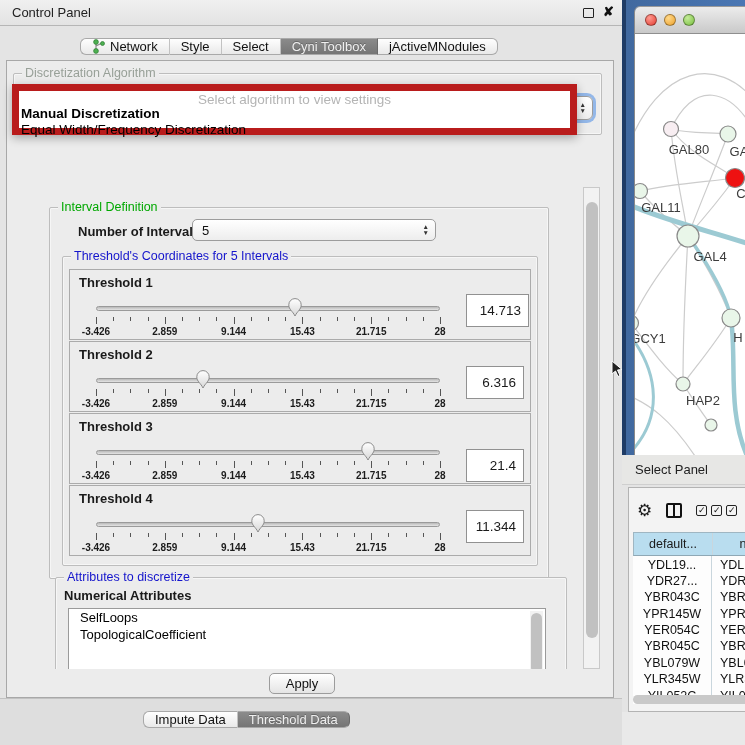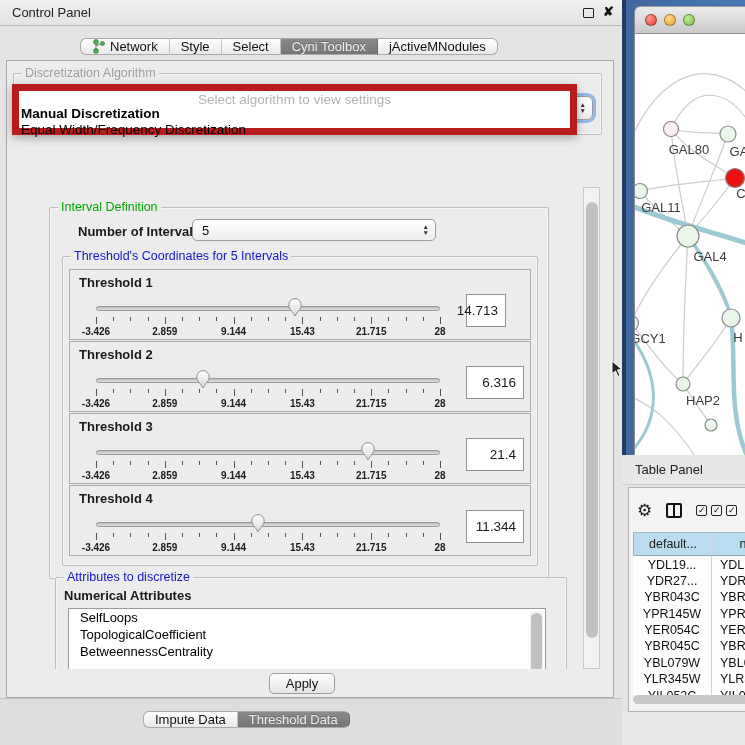--- a/index.html
+++ b/index.html
@@ -210,21 +210,21 @@
                 <div class="tick" style="left: 318.4px; top: 47px; height: 4px;"></div>
                 <div class="tick" style="left: 335.6px; top: 47px; height: 4px;"></div>
                 <div class="tick" style="left: 352.8px; top: 47px; height: 4px;"></div>
                 <div class="tick" style="left: 370px; top: 47px; height: 7px;"></div>
                 <div class="tick-label" style="left: 26px; top: 56px;">-3.426</div>
                 <div class="tick-label" style="left: 94.8px; top: 56px;">2.859</div>
                 <div class="tick-label" style="left: 163.6px; top: 56px;">9.144</div>
                 <div class="tick-label" style="left: 232.4px; top: 56px;">15.43</div>
                 <div class="tick-label" style="left: 301.2px; top: 56px;">21.715</div>
                 <div class="tick-label" style="left: 370px; top: 56px;">28</div>
-                <div class="textfield" style="left: 396px; top: 24px; width: 40px; height: 33px;">14.713</div>
+                <div class="textfield" style="left: 396px; top: 24px; width: 63px; height: 33px;">14.713</div>
               </div>
               <div class="thr-panel" style="top: 84px;">
                 <div class="thr-label">Threshold 2</div>
                 <div class="thr-track"></div>
                 <div class="thr-handle" style="left: 132.639px;"><svg width="16" height="20">
                     <path d="M8 19 C5.6 14 1.8 12.6 1.8 7.8 A6.2 6.2 0 0 1 14.2 7.8 C14.2 12.6 10.4 14 8 19 Z" fill="url(#hg1)" stroke="#8b8b8b" stroke-width="1"></path>
                     <defs>
                       <linearGradient id="hg1" x1="0" y1="0" x2="0" y2="1">
                         <stop offset="0" stop-color="#ffffff"></stop>
                         <stop offset="1" stop-color="#d7d7d7"></stop>
@@ -292,21 +292,21 @@
                 <div class="tick" style="left: 318.4px; top: 47px; height: 4px;"></div>
                 <div class="tick" style="left: 335.6px; top: 47px; height: 4px;"></div>
                 <div class="tick" style="left: 352.8px; top: 47px; height: 4px;"></div>
                 <div class="tick" style="left: 370px; top: 47px; height: 7px;"></div>
                 <div class="tick-label" style="left: 26px; top: 56px;">-3.426</div>
                 <div class="tick-label" style="left: 94.8px; top: 56px;">2.859</div>
                 <div class="tick-label" style="left: 163.6px; top: 56px;">9.144</div>
                 <div class="tick-label" style="left: 232.4px; top: 56px;">15.43</div>
                 <div class="tick-label" style="left: 301.2px; top: 56px;">21.715</div>
                 <div class="tick-label" style="left: 370px; top: 56px;">28</div>
-                <div class="textfield" style="left: 396px; top: 24px; width: 58px; height: 33px;">21.4</div>
+                <div class="textfield" style="left: 396px; top: 35px; width: 58px; height: 33px;">21.4</div>
               </div>
               <div class="thr-panel" style="top: 228px;">
                 <div class="thr-label">Threshold 4</div>
                 <div class="thr-track"></div>
                 <div class="thr-handle" style="left: 187.678px;"><svg width="16" height="20">
                     <path d="M8 19 C5.6 14 1.8 12.6 1.8 7.8 A6.2 6.2 0 0 1 14.2 7.8 C14.2 12.6 10.4 14 8 19 Z" fill="url(#hg3)" stroke="#8b8b8b" stroke-width="1"></path>
                     <defs>
                       <linearGradient id="hg3" x1="0" y1="0" x2="0" y2="1">
                         <stop offset="0" stop-color="#ffffff"></stop>
                         <stop offset="1" stop-color="#d7d7d7"></stop>
@@ -348,21 +348,20 @@
 
       <div class="groupbox" style="left:44px; top:392px; width:512px; height:130px;">
         <div class="group-title" id="attr-title" style="color: rgb(20, 20, 204);">Attributes to discretize</div>
         <div class="abs" style="left:8px; top:10px; font-size:13px; font-weight:bold;">Numerical Attributes</div>
         <div id="attr-list" style="left:12px; top:30px; width:478px; height:96px;">
           <div class="vscroll" style="right:2px; top:2px; width:13px; height:92px; border:none;">
             <div class="vthumb" style="left:1px; top:2px; width:11px; height:60px;"></div>
           </div>
         <div class="list-item">SelfLoops</div>
             <div class="list-item">TopologicalCoefficient</div>
-            <div class="list-item">BetweennessCentrality</div>
           </div>
       </div>
 
       <div class="vscroll" style="left:572px; top:2px; width:17px; height:482px;">
         <div class="vthumb" style="left:2px; top:14px; width:12px; height:436px;"></div>
       </div>
     </div>
 
     <div class="btn" style="left:262px; top:612px; width:66px; height:21px;">
       <span>Apply</span>
@@ -430,21 +429,21 @@
           <circle cx="-4" cy="289" r="7.5" fill="#e9f6e9" stroke="#8a8a8a" stroke-width="1.2"></circle>
           <text x="13" y="309" text-anchor="middle" font-size="13" fill="#3c3c3c">GCY1</text>
           <circle cx="48" cy="350" r="7" fill="#e9f6e9" stroke="#8a8a8a" stroke-width="1.2"></circle>
           <text x="68" y="371" text-anchor="middle" font-size="13" fill="#3c3c3c">HAP2</text>
           <circle cx="76" cy="391" r="6" fill="#e9f6e9" stroke="#8a8a8a" stroke-width="1.2"></circle>
         </svg>
     </div>
   </div>
 
   <div class="abs" id="table-panel-header">
-    <div class="t">Table Panel</div>
+    <div class="t">Select Panel</div>
   </div>
 
   <div class="abs" id="table-panel">
     <div id="tp-toolbar">
       <div style="font-size:17px; color:#1a1a1a;">⚙</div>
       <div id="col-icon"></div>
       <div style="display:flex; gap:4px;">
         <div class="cb">✓</div>
         <div class="cb">✓</div>
         <div class="cb">✓</div>

